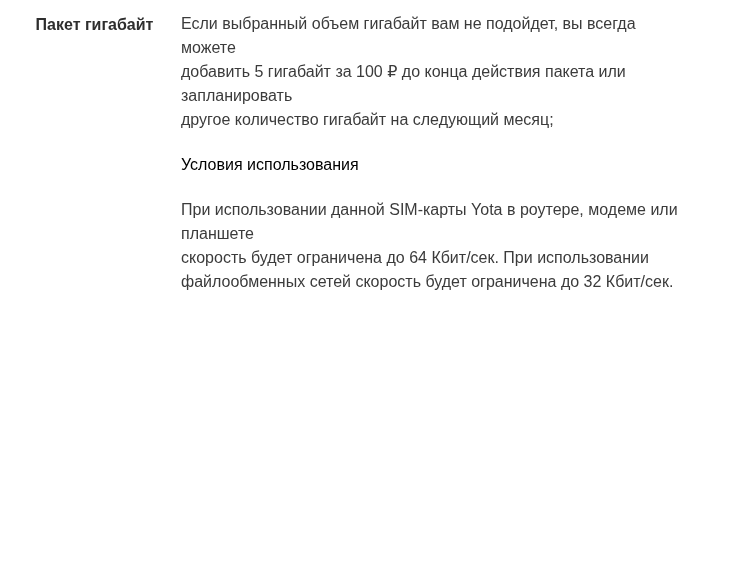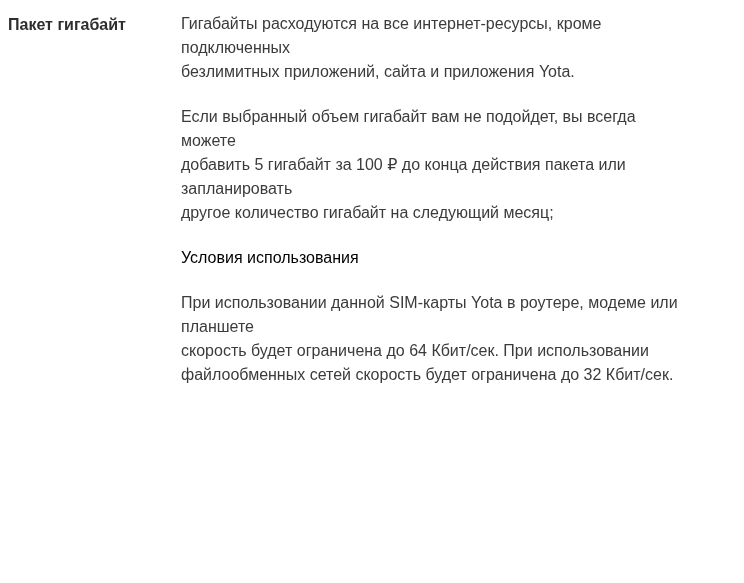--- a/index.html
+++ b/index.html
@@ -20,20 +20,21 @@
     display: flex;
     align-items: flex-start;
     padding-top: 12px;
   }
   .term-col {
     width: 181px;
     flex: 0 0 181px;
     box-sizing: border-box;
     padding-left: 8px;
     padding-top: 2px;
+    text-align: center;
   }
   .term-label {
     font-weight: 700;
     color: #2e2e2e;
     font-size: 16px;
     line-height: 22px;
   }
   .desc-col {
     flex: 1 1 auto;
     max-width: 500px;
@@ -50,22 +51,20 @@
   }
 </style>
 </head>
 <body>
 
 <div class="section-row">
   <div class="term-col">
     <div class="term-label">Пакет гигабайт</div>
   </div>
   <div class="desc-col">
-    <p>Гигабайты расходуются на все интернет-ресурсы, кроме подключенных
-безлимитных приложений, сайта и приложения Yota.</p>
     <p>Если выбранный объем гигабайт вам не подойдет, вы всегда можете
 добавить 5 гигабайт за 100 ₽ до конца действия пакета или запланировать
 другое количество гигабайт на следующий месяц;</p>
     <p class="subtitle">Условия использования</p>
     <p>При использовании данной SIM-карты Yota в роутере, модеме или планшете
 скорость будет ограничена до 64 Кбит/сек. При использовании
 файлообменных сетей скорость будет ограничена до 32 Кбит/сек.</p>
 
   </div>
 </div>

